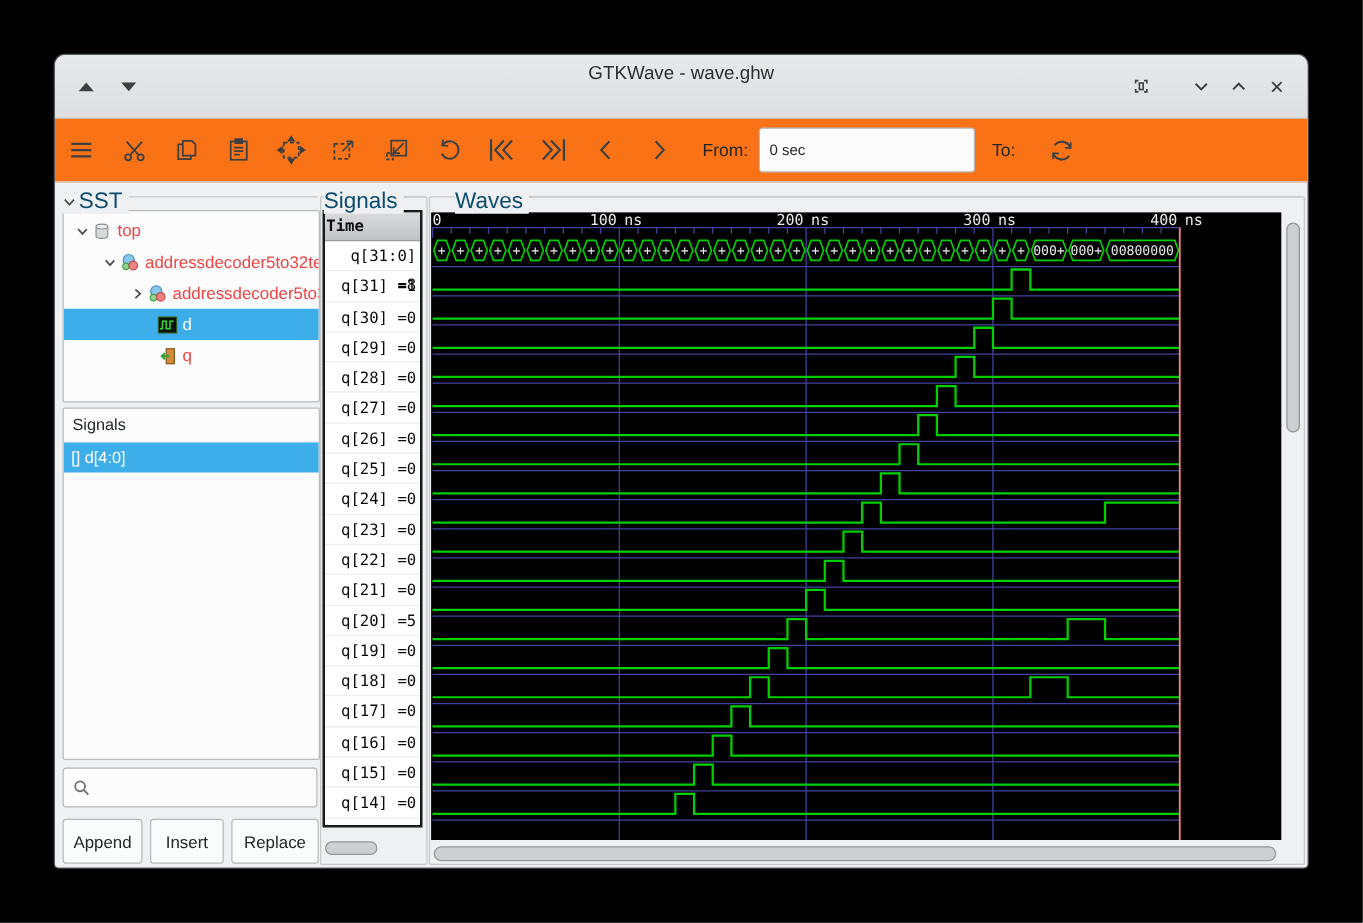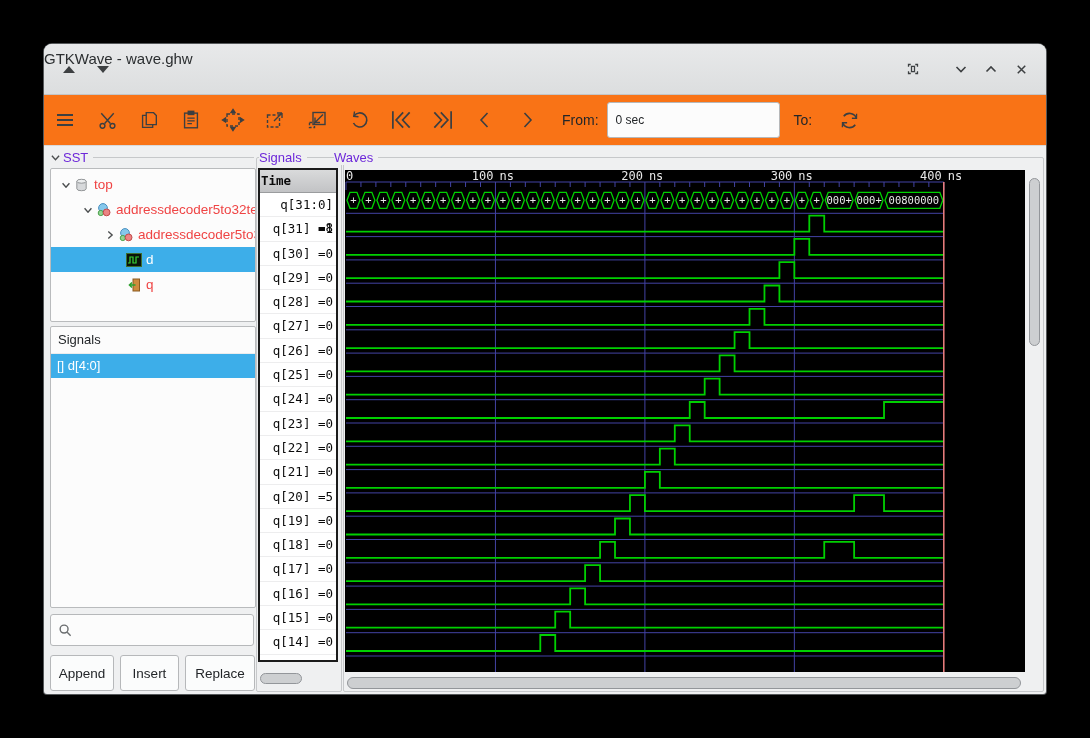--- a/index.html
+++ b/index.html
@@ -3,37 +3,37 @@
 <meta charset="utf-8">
 <style>
   html,body{margin:0;padding:0;background:#000;}
   .stage{position:relative;width:1090px;height:738px;background:#000;overflow:hidden;
          font-family:"Liberation Sans",sans-serif;}
   .window{position:absolute;left:44px;top:44px;width:1002px;height:650px;background:#eff0f1;
           border-radius:8px 8px 3px 3px;box-shadow:0 0 0 1px #55585a;overflow:hidden;}
   
   .titlebar{position:absolute;left:0;top:0;width:100%;height:50px;
             background:linear-gradient(#e8e9ea,#dcdedf);border-bottom:1px solid #c3c5c7;}
-  .tb-center{position:absolute;left:0;right:0;top:6px;}
+  .tb-center{position:absolute;left:0;right:0;top:6px;text-align:center;}
   .tb-title{font-size:15px;color:#2b2e30;}
   .tb-sub{font-size:12px;color:#95989a;margin-top:3px;}
   .tb-btn{position:absolute;top:12px;width:26px;height:26px;display:flex;align-items:center;justify-content:center;cursor:default;}
   .tri{width:0;height:0;border-left:6px solid transparent;border-right:6px solid transparent;}
   .tri.up{border-bottom:7px solid #3d4042;}
   .tri.down{border-top:7px solid #3d4042;}
   
   .toolbar{position:absolute;left:0;top:51px;width:100%;height:50px;background:#f97316;
            border-bottom:1px solid #d9dadb;display:flex;align-items:center;}
   .tool{width:42px;height:40px;display:flex;align-items:center;justify-content:center;flex:0 0 auto;}
   .tool svg{display:block;}
   .tb-label{font-size:14px;color:#232629;margin:0 8px 0 14px;flex:0 0 auto;}
   .tb-input{height:34px;background:#fcfcfc;border:1px solid #b6b8ba;border-radius:3px;
             font-size:12px;color:#232629;padding:0 8px;line-height:34px;flex:0 0 auto;}
   
-  .frame-label{position:absolute;font-size:13px;color:#6d28d9;z-index:3;background:#eff0f1;padding-right:5px;}
+  .frame-label{position:absolute;font-size:18px;color:#0c4a6e;z-index:3;background:#eff0f1;padding-right:5px;}
   .frame-line{position:absolute;height:1px;background:#c6c8ca;z-index:2;}
   .gtk-box{position:absolute;background:#fcfcfc;border:1px solid #b9bbbd;border-radius:2px;overflow:hidden;}
   .tree-row{position:relative;height:25px;display:flex;align-items:center;font-size:13.5px;color:#ef4444;white-space:nowrap;}
   .tree-row.sel{background:#3daee9;color:#fff;}
   .tree-exp{width:14px;height:14px;flex:0 0 auto;display:flex;align-items:center;justify-content:center;}
   .tree-ico{width:17px;height:16px;flex:0 0 auto;display:flex;align-items:center;justify-content:center;margin-right:4px;}
   .sig-head{height:26px;line-height:26px;font-size:13px;color:#232629;padding-left:7px;border-bottom:1px solid #ececed;}
   .sig-row{height:24px;line-height:24px;font-size:13px;color:#fff;background:#3daee9;padding-left:6px;}
   .search{position:absolute;background:#fcfcfc;border:1px solid #b6b8ba;border-radius:3px;display:flex;align-items:center;padding-left:7px;}
   .btn{position:absolute;height:34px;background:#fbfcfc;border:1px solid #b6b8ba;border-radius:3px;
@@ -291,21 +291,21 @@
           <div class="name-row">q[16] =0</div>
           <div class="name-row">q[15] =0</div>
           <div class="name-row">q[14] =0</div>
           <div class="name-row">q[13] =0</div>
         </div>
   </div>
   <div class="sb-track" style="left:214px;top:628px;width:80px;height:12px">
     <div class="sb-thumb" style="left:2px;top:1px;width:40px;height:9px"></div>
   </div>
 
-  <div class="frame-label" style="left:290px;top:106px">Waves</div>
+  <div class="frame-label" style="left:320px;top:106px">Waves</div>
   <div class="frame-line" style="left:349px;top:113px;width:648px"></div>
   <div style="position:absolute;left:299px;top:113px;width:699px;height:533px;border:1px solid #c6c8ca;border-radius:2px"></div>
 
   <div class="wavebox" style="left:301px;top:126px;width:680px;height:502px">
     <svg id="wave-svg" width="680" height="502">
           <rect width="680" height="502" fill="#000000"></rect>
           <line x1="1" y1="12" x2="598.8" y2="12" stroke="#4343a4" stroke-width="1"></line>
           <line x1="1" y1="12" x2="1" y2="20" stroke="#4343a4" stroke-width="1"></line>
           <line x1="15.945" y1="12" x2="15.945" y2="17" stroke="#4343a4" stroke-width="1"></line>
           <line x1="30.89" y1="12" x2="30.89" y2="17" stroke="#4343a4" stroke-width="1"></line>

